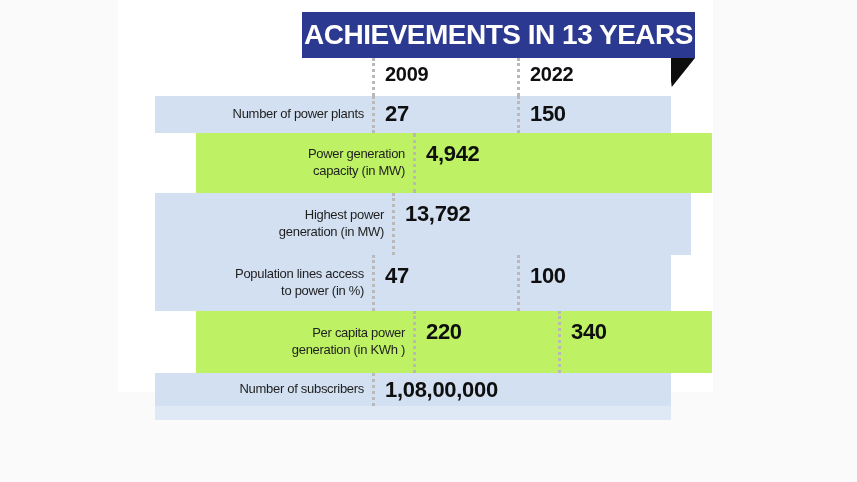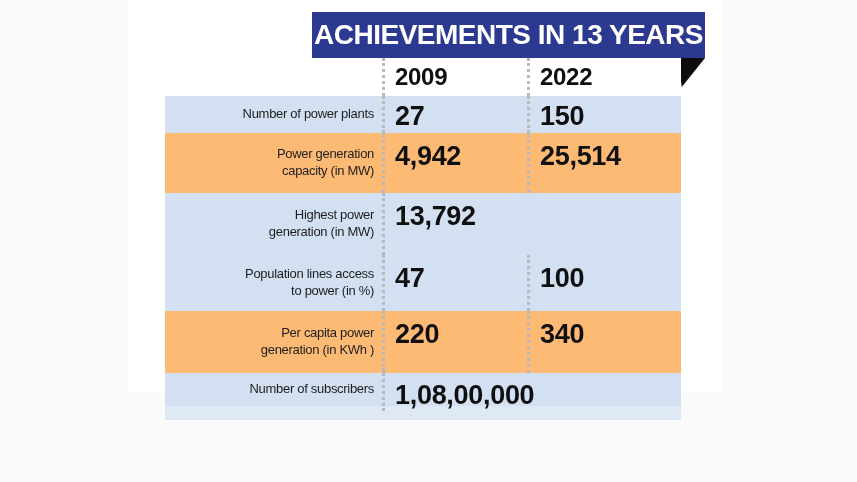--- a/index.html
+++ b/index.html
@@ -3,21 +3,21 @@
 <meta charset="utf-8">
 <style>
   html,body{margin:0;padding:0;}
   body{
     width:857px;height:482px;overflow:hidden;
     background:#fbfafb;
     font-family:"Liberation Sans", sans-serif;
     position:relative;
   }
   .card{
-    position:absolute;left:128px;top:0;width:595px;height:392px;
+    position:absolute;left:118px;top:0;width:595px;height:392px;
     background:#ffffff;
   }
   .banner{
     position:absolute;left:184px;top:12px;width:393px;height:46px;
     background:#2b3990;
     display:flex;align-items:center;justify-content:center;
   }
   .banner span{
     color:#ffffff;font-weight:bold;font-size:28px;letter-spacing:-0.5px;
     white-space:nowrap;
@@ -38,35 +38,35 @@
     width:217px;
     display:flex;align-items:center;justify-content:flex-end;
     text-align:right;padding-right:8px;
     font-size:13px;line-height:1.28;color:#1e1e1e;
     letter-spacing:-0.3px;
     white-space:pre-line;
   }
   .value-cell{
     width:145px;
     border-left:3px dotted #b9b9b9;
-    font-weight:bold;font-size:27px;color:#0f0f0f;
+    font-weight:bold;font-size:22px;color:#0f0f0f;
     letter-spacing:-0.3px;
     padding:8px 0 0 10px;
   }
   .value-cell:last-child{width:154px;}
-  .header-row .value-cell{font-size:24px;padding-top:5px;}
+  .header-row .value-cell{font-size:20px;padding-top:5px;}
   .dark{background:#d2e0f2;}
-  .light{background:#fdba74;}
+  .light{background:#bef264;margin-left:41px;}
   .r0{height:37px;} .r0 .value-cell{padding-top:5px;}
   .r1{height:60px;}
-  .r2{height:62px;}
+  .r2{height:62px;padding-left:20px;}
   .r3{height:62px;}
   .r4{height:56px;}
   .r5{height:62px;}
-  .r6{height:33px;align-items:center;} .r6 .value-cell{padding-top:12px;}
+  .r6{height:33px;} .r6 .value-cell{padding-top:4px;}
   .footer-strip{height:14px;width:516px;background:#dfe9f6;}
 </style>
 </head>
 <body>
 
 <div class="card">
 
   <div class="banner">
     <span>ACHIEVEMENTS IN 13 YEARS</span>
   </div>
@@ -84,21 +84,20 @@
   <div class="row data-row dark r0">
     <div class="cell label-cell">Number of power plants</div>
     <div class="cell value-cell">27</div>
     <div class="cell value-cell">150</div>
   </div>
 
   <div class="row data-row light r1">
     <div class="cell label-cell">Power generation
 capacity (in MW)</div>
     <div class="cell value-cell">4,942</div>
-    <div class="cell value-cell">25,514</div>
   </div>
 
   <div class="row data-row dark r2">
     <div class="cell label-cell">Highest power
 generation (in MW)</div>
     <div class="cell value-cell">13,792</div>
   </div>
 
 
   <div class="row data-row dark r4">

